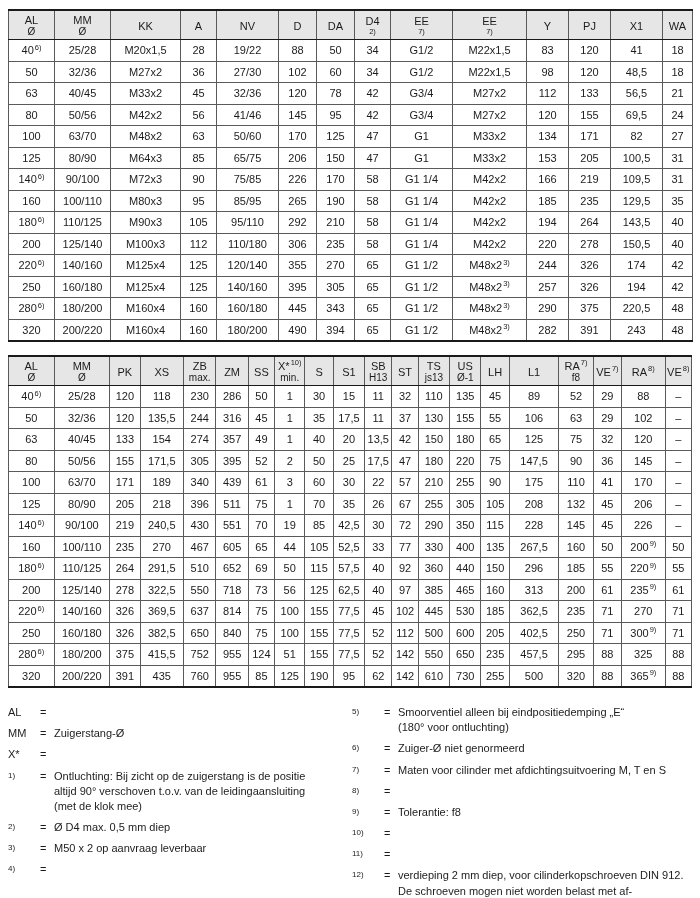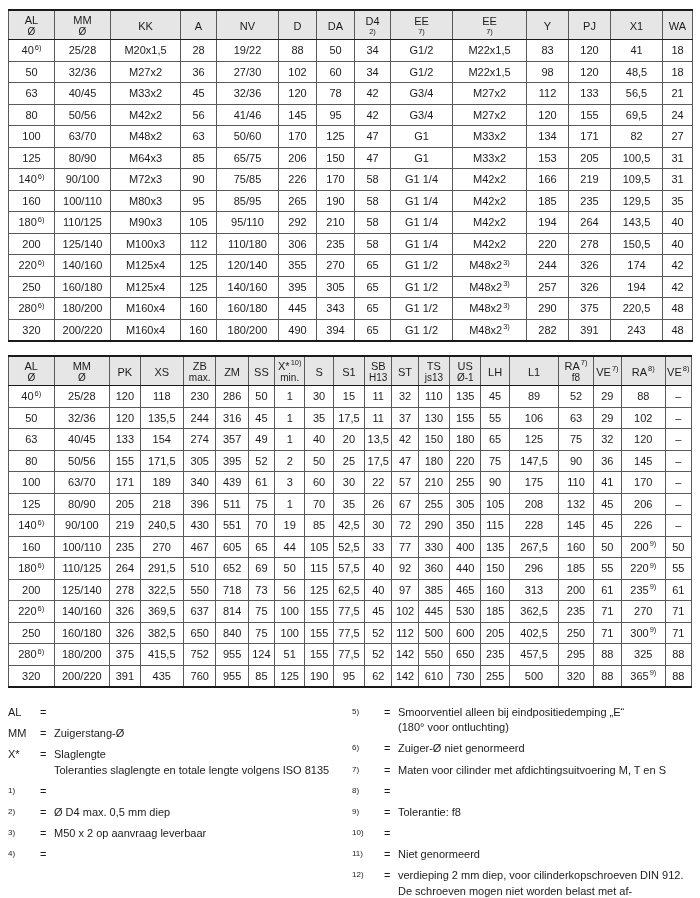--- a/index.html
+++ b/index.html
@@ -759,25 +759,25 @@
           <span class="fn-eq">=</span>
         </div>
         <div class="fn-item">
           <span class="fn-term">MM</span>
           <span class="fn-eq">=</span>
           <span class="fn-text">Zuigerstang-Ø</span>
         </div>
         <div class="fn-item">
           <span class="fn-term">X*</span>
           <span class="fn-eq">=</span>
-          <span class="fn-text">Slaglengte<br>Toleranties slaglengte en totale lengte volgens ISO 8135</span>
         </div>
         <div class="fn-item">
           <span class="fn-term sup">1)</span>
           <span class="fn-eq">=</span>
+          <span class="fn-text">Ontluchting: Bij zicht op de zuigerstang is de positie<br>altijd 90° verschoven t.o.v. van de leidingaansluiting<br>(met de klok mee)</span>
         </div>
         <div class="fn-item">
           <span class="fn-term sup">2)</span>
           <span class="fn-eq">=</span>
           <span class="fn-text">Ø D4 max. 0,5 mm diep</span>
         </div>
         <div class="fn-item">
           <span class="fn-term sup">3)</span>
           <span class="fn-eq">=</span>
           <span class="fn-text">M50 x 2 op aanvraag leverbaar</span>
@@ -812,21 +812,20 @@
           <span class="fn-eq">=</span>
           <span class="fn-text">Tolerantie: f8</span>
         </div>
         <div class="fn-item">
           <span class="fn-term sup">10)</span>
           <span class="fn-eq">=</span>
         </div>
         <div class="fn-item">
           <span class="fn-term sup">11)</span>
           <span class="fn-eq">=</span>
-          <span class="fn-text">Niet genormeerd</span>
         </div>
         <div class="fn-item">
           <span class="fn-term sup">12)</span>
           <span class="fn-eq">=</span>
           <span class="fn-text">verdieping 2 mm diep, voor cilinderkopschroeven DIN 912. De schroeven mogen niet worden belast met af­schuifspanning. Krachtoverbrenging via een paslijst.</span>
         </div>
       </div>
   </div>
 
 </div>

